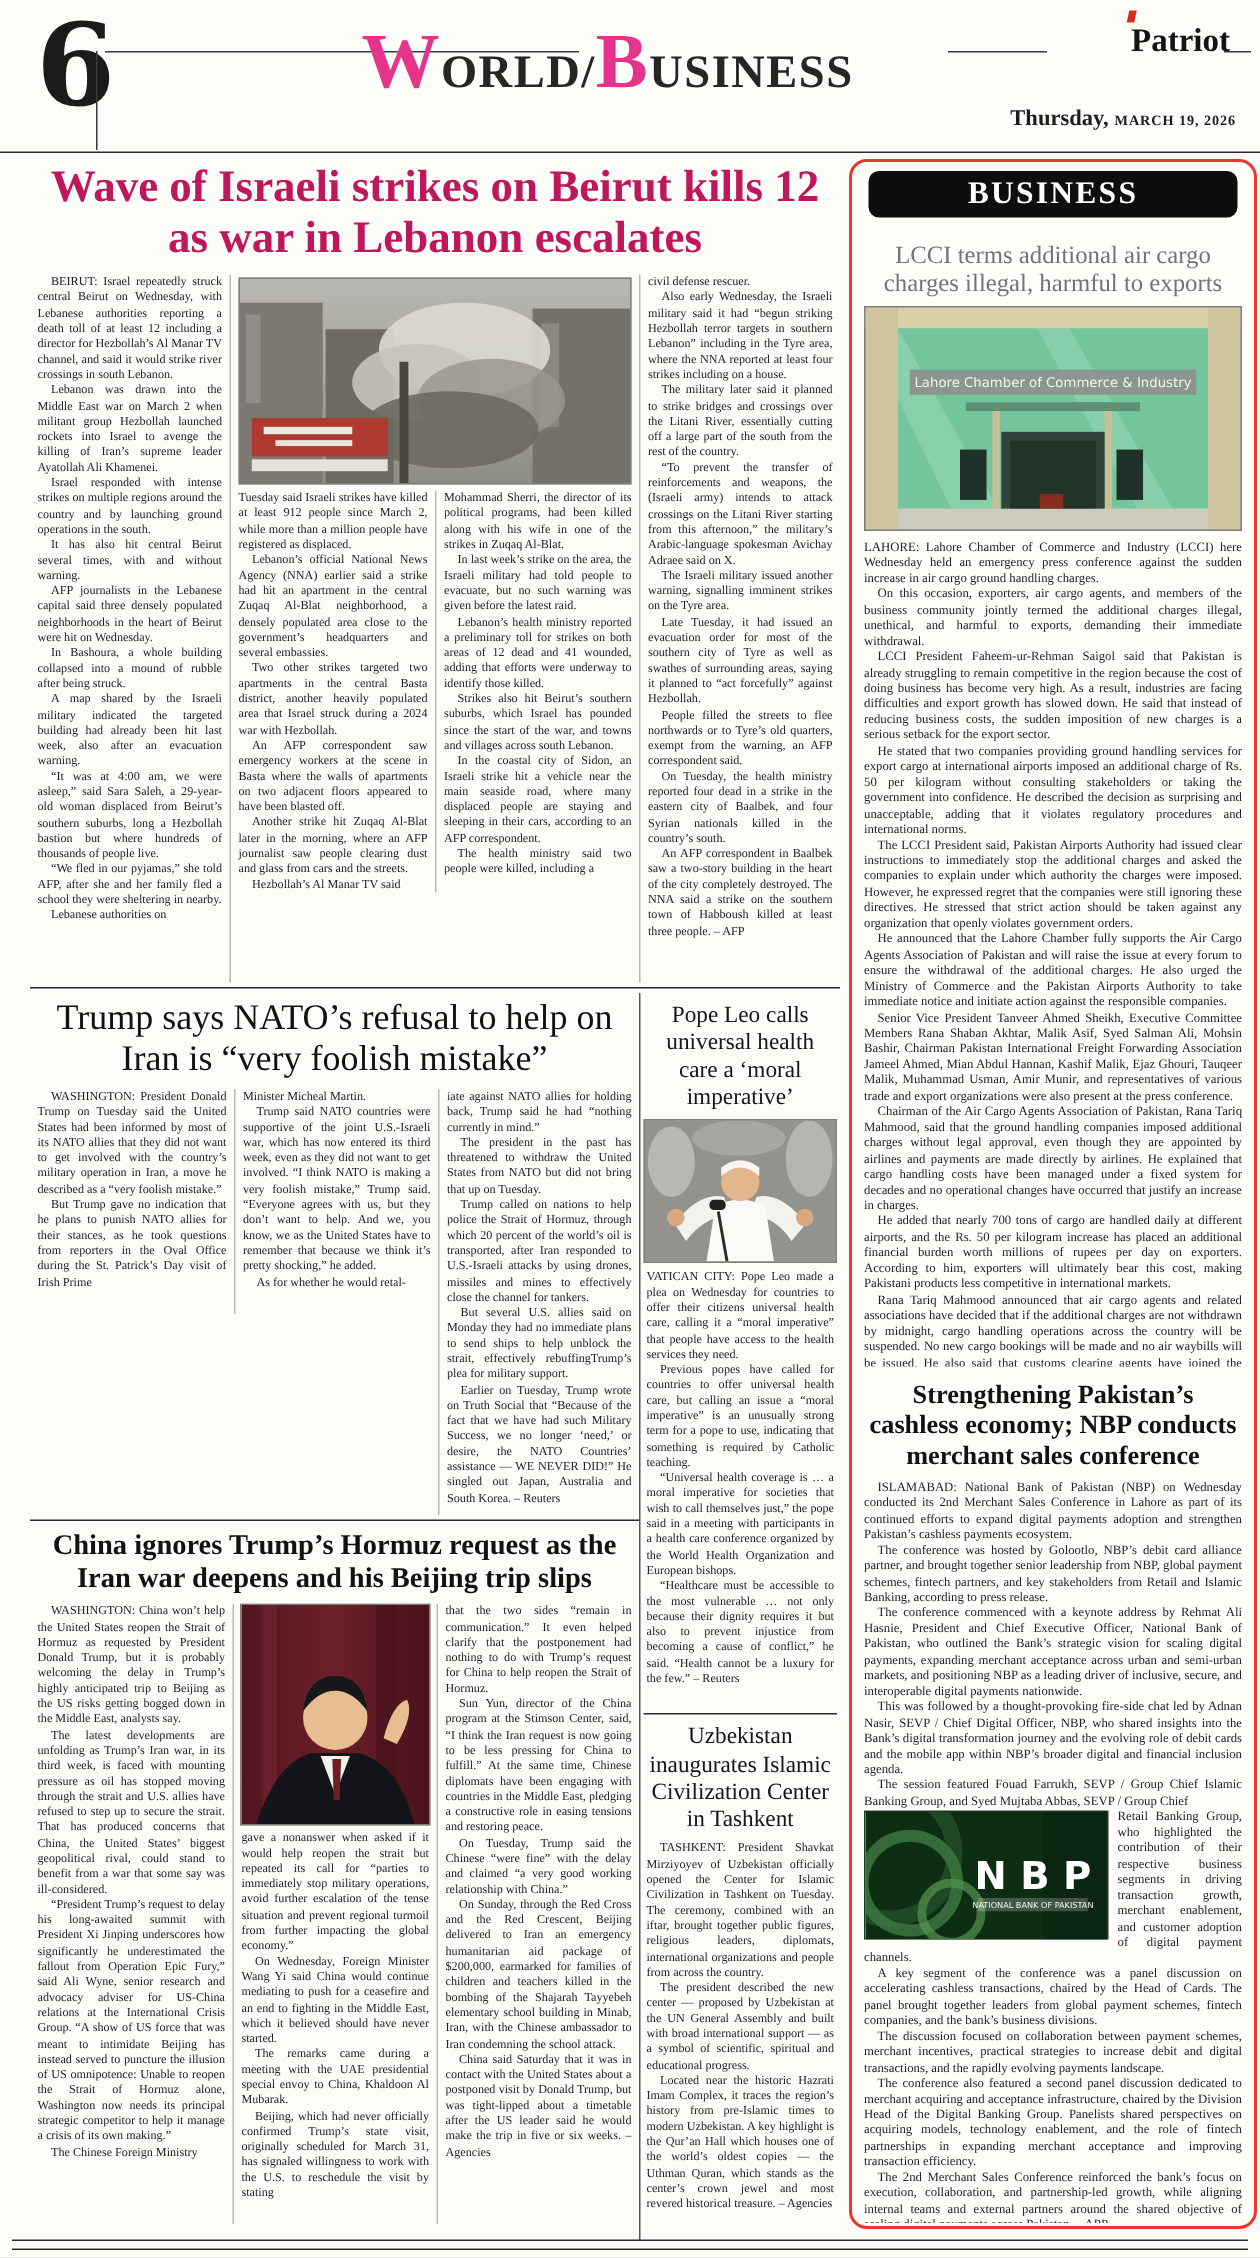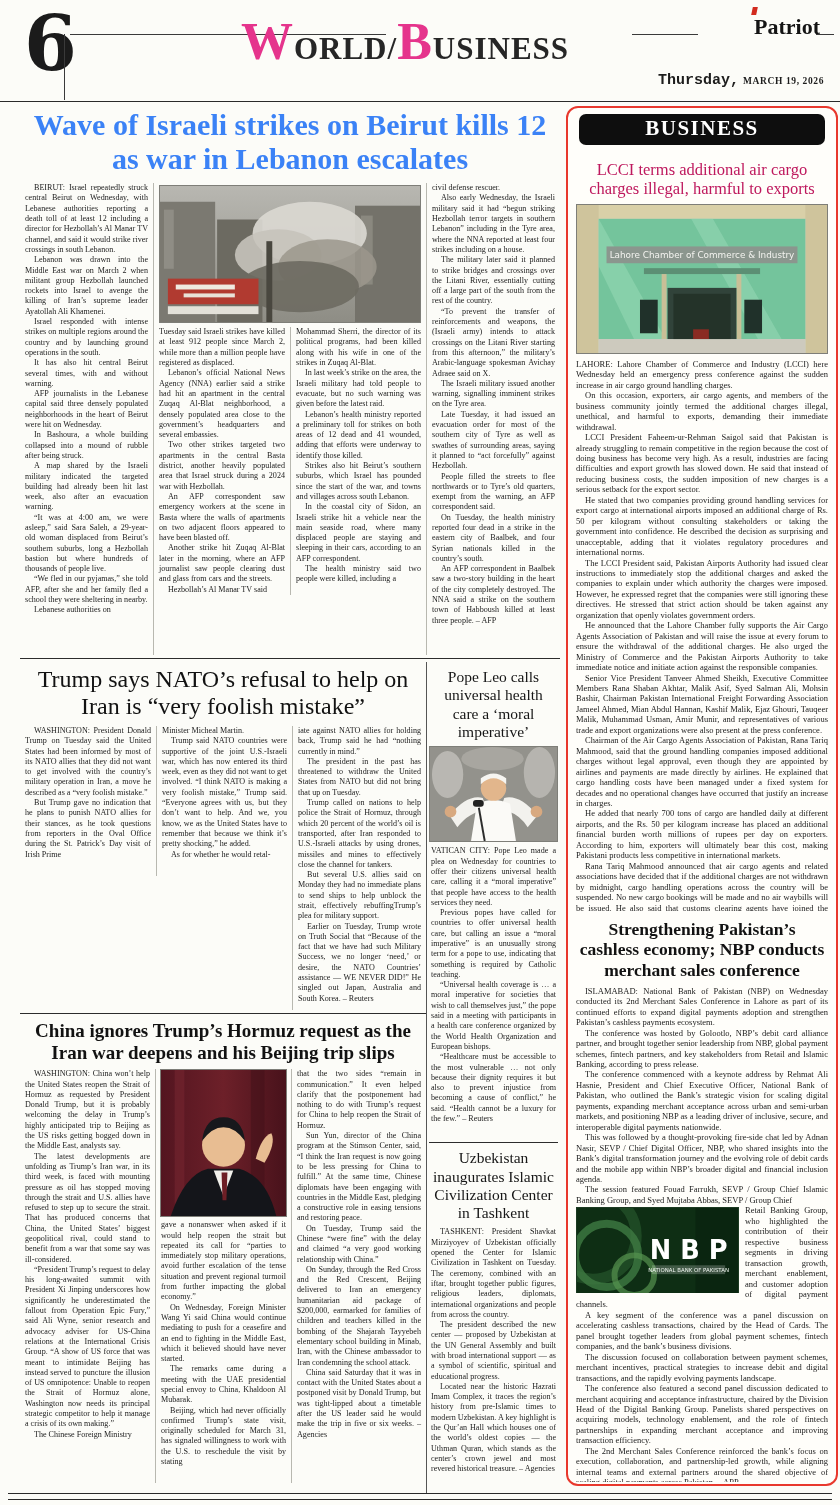--- a/index.html
+++ b/index.html
@@ -15,35 +15,35 @@
   .rule-h2 { position:absolute; left:632px; top:34px; width:66px; height:1px; background:#3a3a3a; }
   .rule-h3 { position:absolute; left:816px; top:34px; width:18px; height:1px; background:#3a3a3a; }
   .rule-v  { position:absolute; left:64px; top:34px; width:1px; height:66px; background:#3a3a3a; }
   .section-title { position:absolute; left:168px; top:12px; width:474px; text-align:center;
                    font-weight:bold; color:#262626; white-space:nowrap; letter-spacing:1px; }
   .section-title .big   { font-size:52px; color:#e5348c; }
   .section-title .small { font-size:31px; }
   .brand { position:absolute; right:20px; top:14px; font-size:22px; font-weight:bold; color:#141414; }
   .brand-mark { position:absolute; left:-2px; top:-7px; width:5px; height:8px; background:#d22b1f; transform:skewX(-12deg); }
   .dateline { position:absolute; right:16px; top:70px; white-space:nowrap; color:#1d1d1d; }
-  .date-day  { font-size:15px; font-weight:bold;font-family:Liberation Mono, monospace; }
+  .date-day  { font-size:15px; font-weight:bold; }
   .date-rest { font-size:9.5px; letter-spacing:.6px; font-weight:bold; }
 
   
   .content { display:flex; gap:6px; padding:4px 0 0 20px; }
   .left-region { width:540px; }
 
   
   p { font-size:8.1px; line-height:10.3px; text-align:justify; text-indent:9px; color:#222; }
   .cont p:first-child { text-indent:0; }
   .col { overflow:hidden; padding:0 5px; }
 
   
   .lead-head { font-size:30px; line-height:1.12; font-weight:bold; text-align:center;
-               color:#3b82f6; margin:2px 4px 8px; }
+               color:#be185d; margin:2px 4px 8px; }
   .four-col { display:flex; height:472px; overflow:hidden; }
   .c1,.c4 { width:133px; }
   .mid { width:274px; border-left:1px solid #b8b8b0; border-right:1px solid #b8b8b0; }
   .mid .photo { margin:2px 5px 4px; }
   .two-col { display:flex; overflow:hidden; }
   .two-col .col { width:50%; }
   .two-col .col + .col { border-left:1px solid #b8b8b0; }
   .c4 { border-left:0; }
 
   .divider { border-top:1.5px solid #2c2c2c; margin:3px 0; }
@@ -72,21 +72,21 @@
   .rail .col { padding:0 4px; }
   .pope-body { height:292px; overflow:hidden; }
   .uzbek-body { height:300px; overflow:hidden; }
   .rail .divider { margin:4px 2px; }
 
   
   .business-box { width:272px; height:1380px; border:2px solid #e8382d; border-radius:12px;
                   background:#fffefa; padding:6px 8px; overflow:hidden; }
   .biz-banner { width:246px; margin:0 auto 16px; background:#0e0e0e; color:#fff; text-align:center;
                 font-size:21px; font-weight:bold; letter-spacing:1.5px; border-radius:7px; padding:2px 0 4px; }
-  .lcci-head { font-size:16.5px; line-height:1.15; text-align:center; font-weight:normal; color:#be185d; margin-bottom:5px; }
+  .lcci-head { font-size:16.5px; line-height:1.15; text-align:center; font-weight:normal; color:#737373; margin-bottom:5px; }
   .wide p { font-size:8.5px; line-height:10.45px; }
   .lcci-body { height:552px; overflow:hidden; margin-top:5px; }
   .nbp-head { font-size:17.5px; line-height:1.16; font-weight:bold; text-align:center; color:#121212; margin:8px 2px 6px; }
   .nbp-body { overflow:hidden; height:496px; }
   .nbp-logo { float:left; width:163px; height:86px; margin:2px 6px 1px 0; border:1px solid #1c3a22; }
 
   
   .photo { border:1px solid #7e7e78; background:#aaa; overflow:hidden; }
   .photo svg { display:block; width:100%; height:100%; }
   .ph-beirut { height:138px; }

